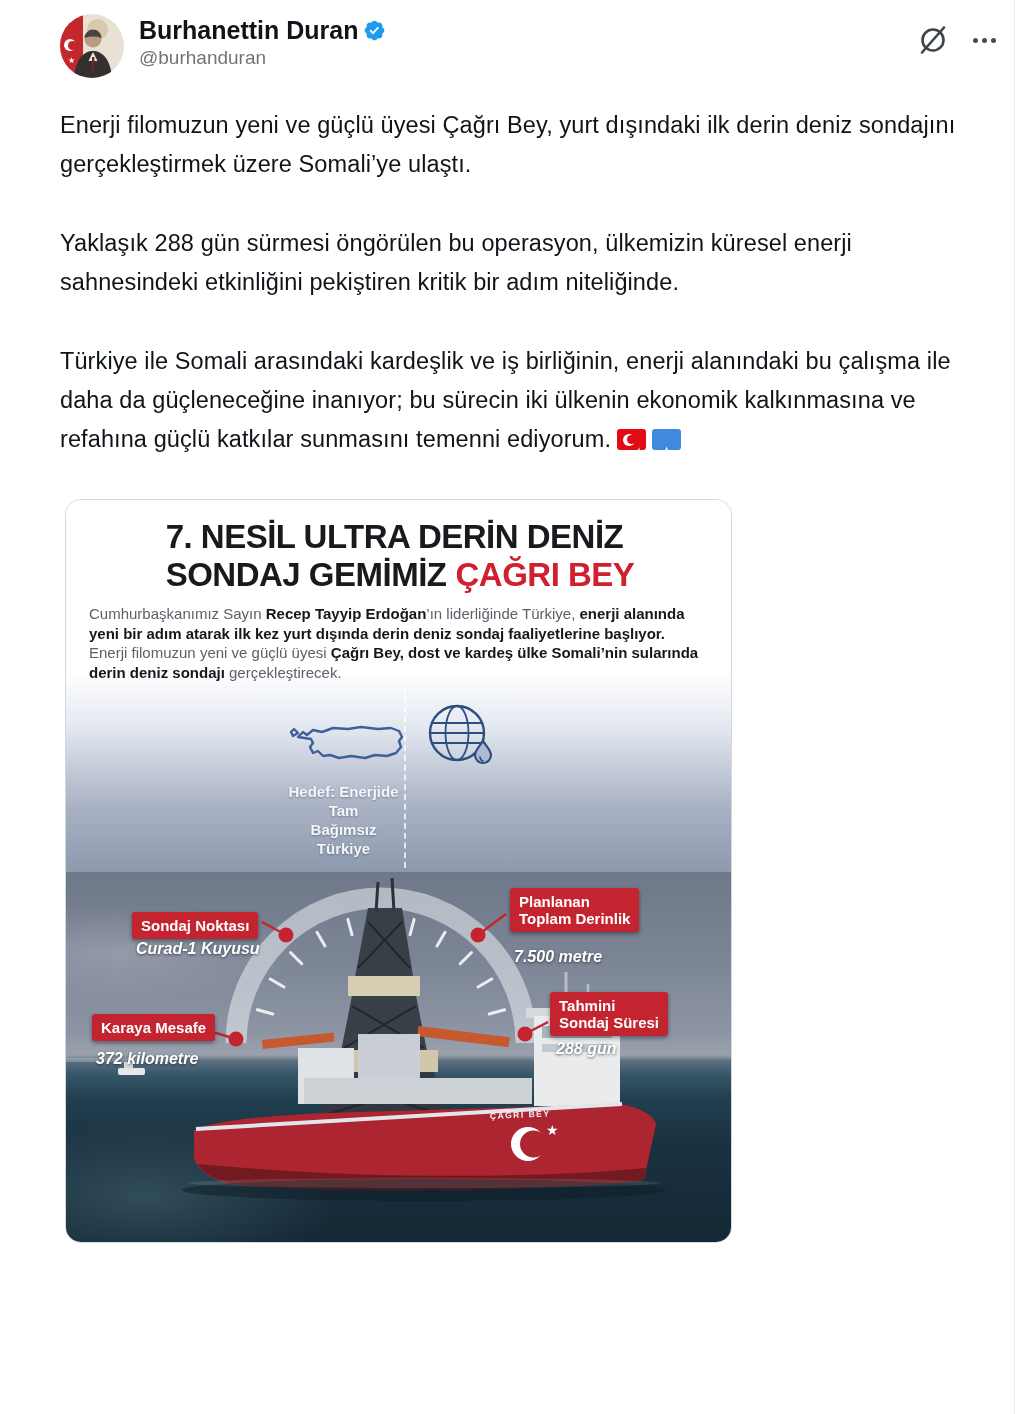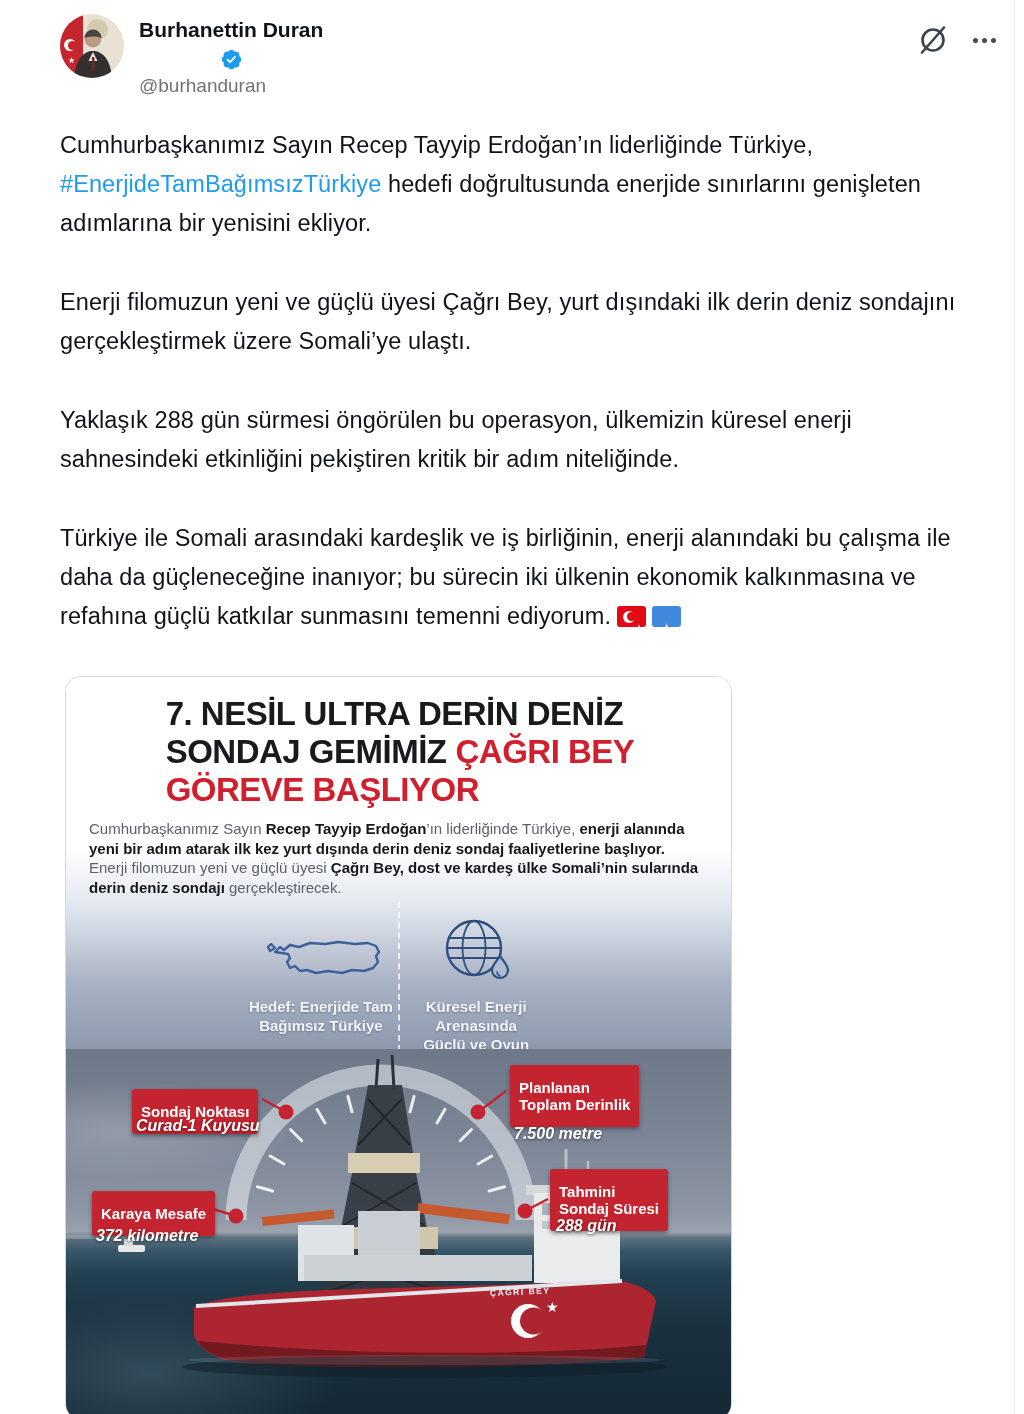--- a/index.html
+++ b/index.html
@@ -12,21 +12,21 @@
   
   .tweet-header{display:flex;align-items:flex-start;padding:14px 18px 0 60px;}
   .avatar{width:64px;height:64px;border-radius:50%;overflow:hidden;position:relative;flex:none;background:#e9e2d4;cursor:pointer;}
   .av-flag{position:absolute;left:0;top:0;width:23px;height:64px;background:#c4262e;}
   .av-crescent{position:absolute;left:4px;top:25px;width:12px;height:12px;border-radius:50%;background:#fff;}
   .av-crescent-hole{position:absolute;left:8px;top:27px;width:9px;height:9px;border-radius:50%;background:#c4262e;}
   .av-star{position:absolute;left:8px;top:42px;color:#fff;font-size:8px;}
   .av-emblem{position:absolute;left:27px;top:5px;width:21px;height:21px;border-radius:50%;background:#cfc1a0;opacity:.75;}
   .av-person{position:absolute;left:12px;top:13px;}
   .user-info{margin-left:15px;padding-top:3px;}
-  .display-name{font-size:21px;font-weight:bold;color:#0f1419;display:flex;align-items:center;gap:5px;line-height:26px;cursor:pointer;flex-direction:column;}
+  .display-name{font-size:25px;font-weight:bold;color:#0f1419;display:flex;align-items:center;gap:5px;line-height:26px;cursor:pointer;}
   .handle{font-size:19px;color:#737373;margin-top:3px;line-height:24px;}
   .header-actions{margin-left:auto;display:flex;align-items:center;gap:24px;padding-top:10px;}
   .icon-btn{background:none;border:none;padding:0;cursor:pointer;display:flex;align-items:center;}
   .more-dots{display:flex;gap:4px;}
   .more-dots i{width:5px;height:5px;border-radius:50%;background:#444d54;display:block;}
 
   
   .tweet-body{padding:28px 58px 0 60px;font-size:23.5px;line-height:39px;color:#0f1419;letter-spacing:.1px;}
   .tweet-body p{margin:0 0 40px 0;}
   .hashtag{color:#1d9bf0;cursor:pointer;}
@@ -57,21 +57,21 @@
 
   
   .photo{position:relative;height:370px;
     background:linear-gradient(180deg,#6f7889 0%,#7d8697 25%,#8e96a5 44%,#9ba2ae 49.4%,
       #87909b 50%,#5d7182 51%,#375769 54.5%,#224050 61%,#1a3140 74%,#142835 100%);}
   .photo::before{content:"";position:absolute;inset:0;
     background:radial-gradient(ellipse 260px 70px at 8% 22%,rgba(255,255,255,.18),transparent 70%),
                radial-gradient(ellipse 300px 120px at 12% 88%,rgba(110,150,165,.30),transparent 65%);}
   .overlay-svg{position:absolute;left:0;top:0;}
   .badge{position:absolute;background:#c3242f;color:#fff;font-weight:bold;font-size:15px;line-height:17px;
-    padding:14px 9px;border-radius:3px;white-space:pre-line;box-shadow:0 2px 4px rgba(10,20,30,.45);}
+    padding:5px 9px;border-radius:3px;white-space:pre-line;box-shadow:0 2px 4px rgba(10,20,30,.45);}
   .callout-value{position:absolute;color:#fff;font-weight:bold;font-size:16px;
     text-shadow:0 1px 3px rgba(0,0,0,.55);white-space:pre-line;font-style:italic;}
 </style>
 </head>
 <body>
 
 <div class="timeline">
 
   <div class="tweet-header">
     <div class="avatar">
@@ -108,32 +108,30 @@
         <span class="more-dots">
             <i></i>
             <i></i>
             <i></i>
           </span>
       </button>
     </div>
   </div>
 
   <div class="tweet-body">
-    <p><span>Cumhurbaşkanımız Sayın Recep Tayyip Erdoğan’ın liderliğinde Türkiye, </span><span class="hashtag">#EnerjideTamBağımsızTürkiye</span><span> hedefi doğrultusunda enerjide sınırlarını genişleten adımlarına bir yenisini ekliyor.</span></p>
     <p>Enerji filomuzun yeni ve güçlü üyesi Çağrı Bey, yurt dışındaki ilk derin deniz sondajını gerçekleştirmek üzere Somali’ye ulaştı.</p>
     <p>Yaklaşık 288 gün sürmesi öngörülen bu operasyon, ülkemizin küresel enerji sahnesindeki etkinliğini pekiştiren kritik bir adım niteliğinde.</p>
     <p><span>Türkiye ile Somali arasındaki kardeşlik ve iş birliğinin, enerji alanındaki bu çalışma ile daha da güçleneceğine inanıyor; bu sürecin iki ülkenin ekonomik kalkınmasına ve refahına güçlü katkılar sunmasını temenni ediyorum.</span><span class="flag flag-tr"><span class="c1"></span><span class="c2"></span><span class="st">★</span></span><span class="flag flag-so"><span class="st">★</span></span></p>
   </div>
 
   <div class="card">
     <div class="card-top">
       <div class="ig-title">
         <div><span>7. NESİL ULTRA DERİN DENİZ</span></div>
         <div><span class="blk">SONDAJ GEMİMİZ</span><span class="red">ÇAĞRI BEY</span></div>
-        <div class="red">GÖREVE BAŞLIYOR</div>
       </div>
       <div class="ig-intro"><span>Cumhurbaşkanımız Sayın </span><b>Recep Tayyip Erdoğan</b><span>’ın liderliğinde Türkiye, </span><b>enerji alanında yeni bir adım atarak ilk kez yurt dışında derin deniz sondaj faaliyetlerine başlıyor.</b><span> Enerji filomuzun yeni ve güçlü üyesi </span><b>Çağrı Bey, dost ve kardeş ülke Somali’nin sularında derin deniz sondajı </b><span>gerçekleştirecek.</span></div>
 
       <div class="features">
         <div class="feature">
           <div class="feature-iconbox">
             <svg width="120" height="60" viewBox="0 0 120 60">
               <path d="M14,22 l5,-5 4,3 6,-5 9,2 11,-4 15,1 13,-2 17,2 13,-1 8,3 3,6 -3,4 2,6 -5,6 -9,3 -12,-1 -10,3 -14,-2 -12,2 -9,-3 -7,1 -5,-5 -5,2 -3,-6 3,-4 -2,-4 z
                        M10,14 l4,4 -5,3 -2,-4 z" fill="none" stroke="#3d5f9b" stroke-width="2.4" stroke-linejoin="round"></path>
             </svg>
@@ -146,24 +144,20 @@
             <svg width="84" height="80" viewBox="0 0 84 80">
               <circle cx="40" cy="38" r="27" fill="none" stroke="#2e4f7e" stroke-width="2.4"></circle>
               <ellipse cx="40" cy="38" rx="11.5" ry="27" fill="none" stroke="#2e4f7e" stroke-width="1.8"></ellipse>
               <line x1="15" y1="28" x2="65" y2="28" stroke="#2e4f7e" stroke-width="2"></line>
               <line x1="13" y1="38" x2="67" y2="38" stroke="#2e4f7e" stroke-width="2"></line>
               <line x1="16" y1="48" x2="64" y2="48" stroke="#2e4f7e" stroke-width="2"></line>
               <path d="M66,46 c5,7 8,10 8,14 a8,8 0 0 1 -16,0 c0,-4 3,-7 8,-14 z" fill="#aebbd2" stroke="#2e4f7e" stroke-width="2.2"></path>
               <path d="M63,62 a4.5,4.5 0 0 0 3,4" fill="none" stroke="#2e4f7e" stroke-width="1.6" stroke-linecap="round"></path>
             </svg>
           </div>
-          <div class="feature-caption">Küresel Enerji
-Arenasında
-Güçlü ve Oyun Kurucu
-Türkiye Vizyonu</div>
         </div>
       </div>
       <div class="dashed-sep"></div>
     </div>
 
     <div class="photo">
       <svg class="overlay-svg" width="665" height="370" viewBox="0 0 665 370">
 
         <rect x="0" y="186" width="110" height="4" fill="#c9ced6" opacity=".35"></rect>
         <g>

